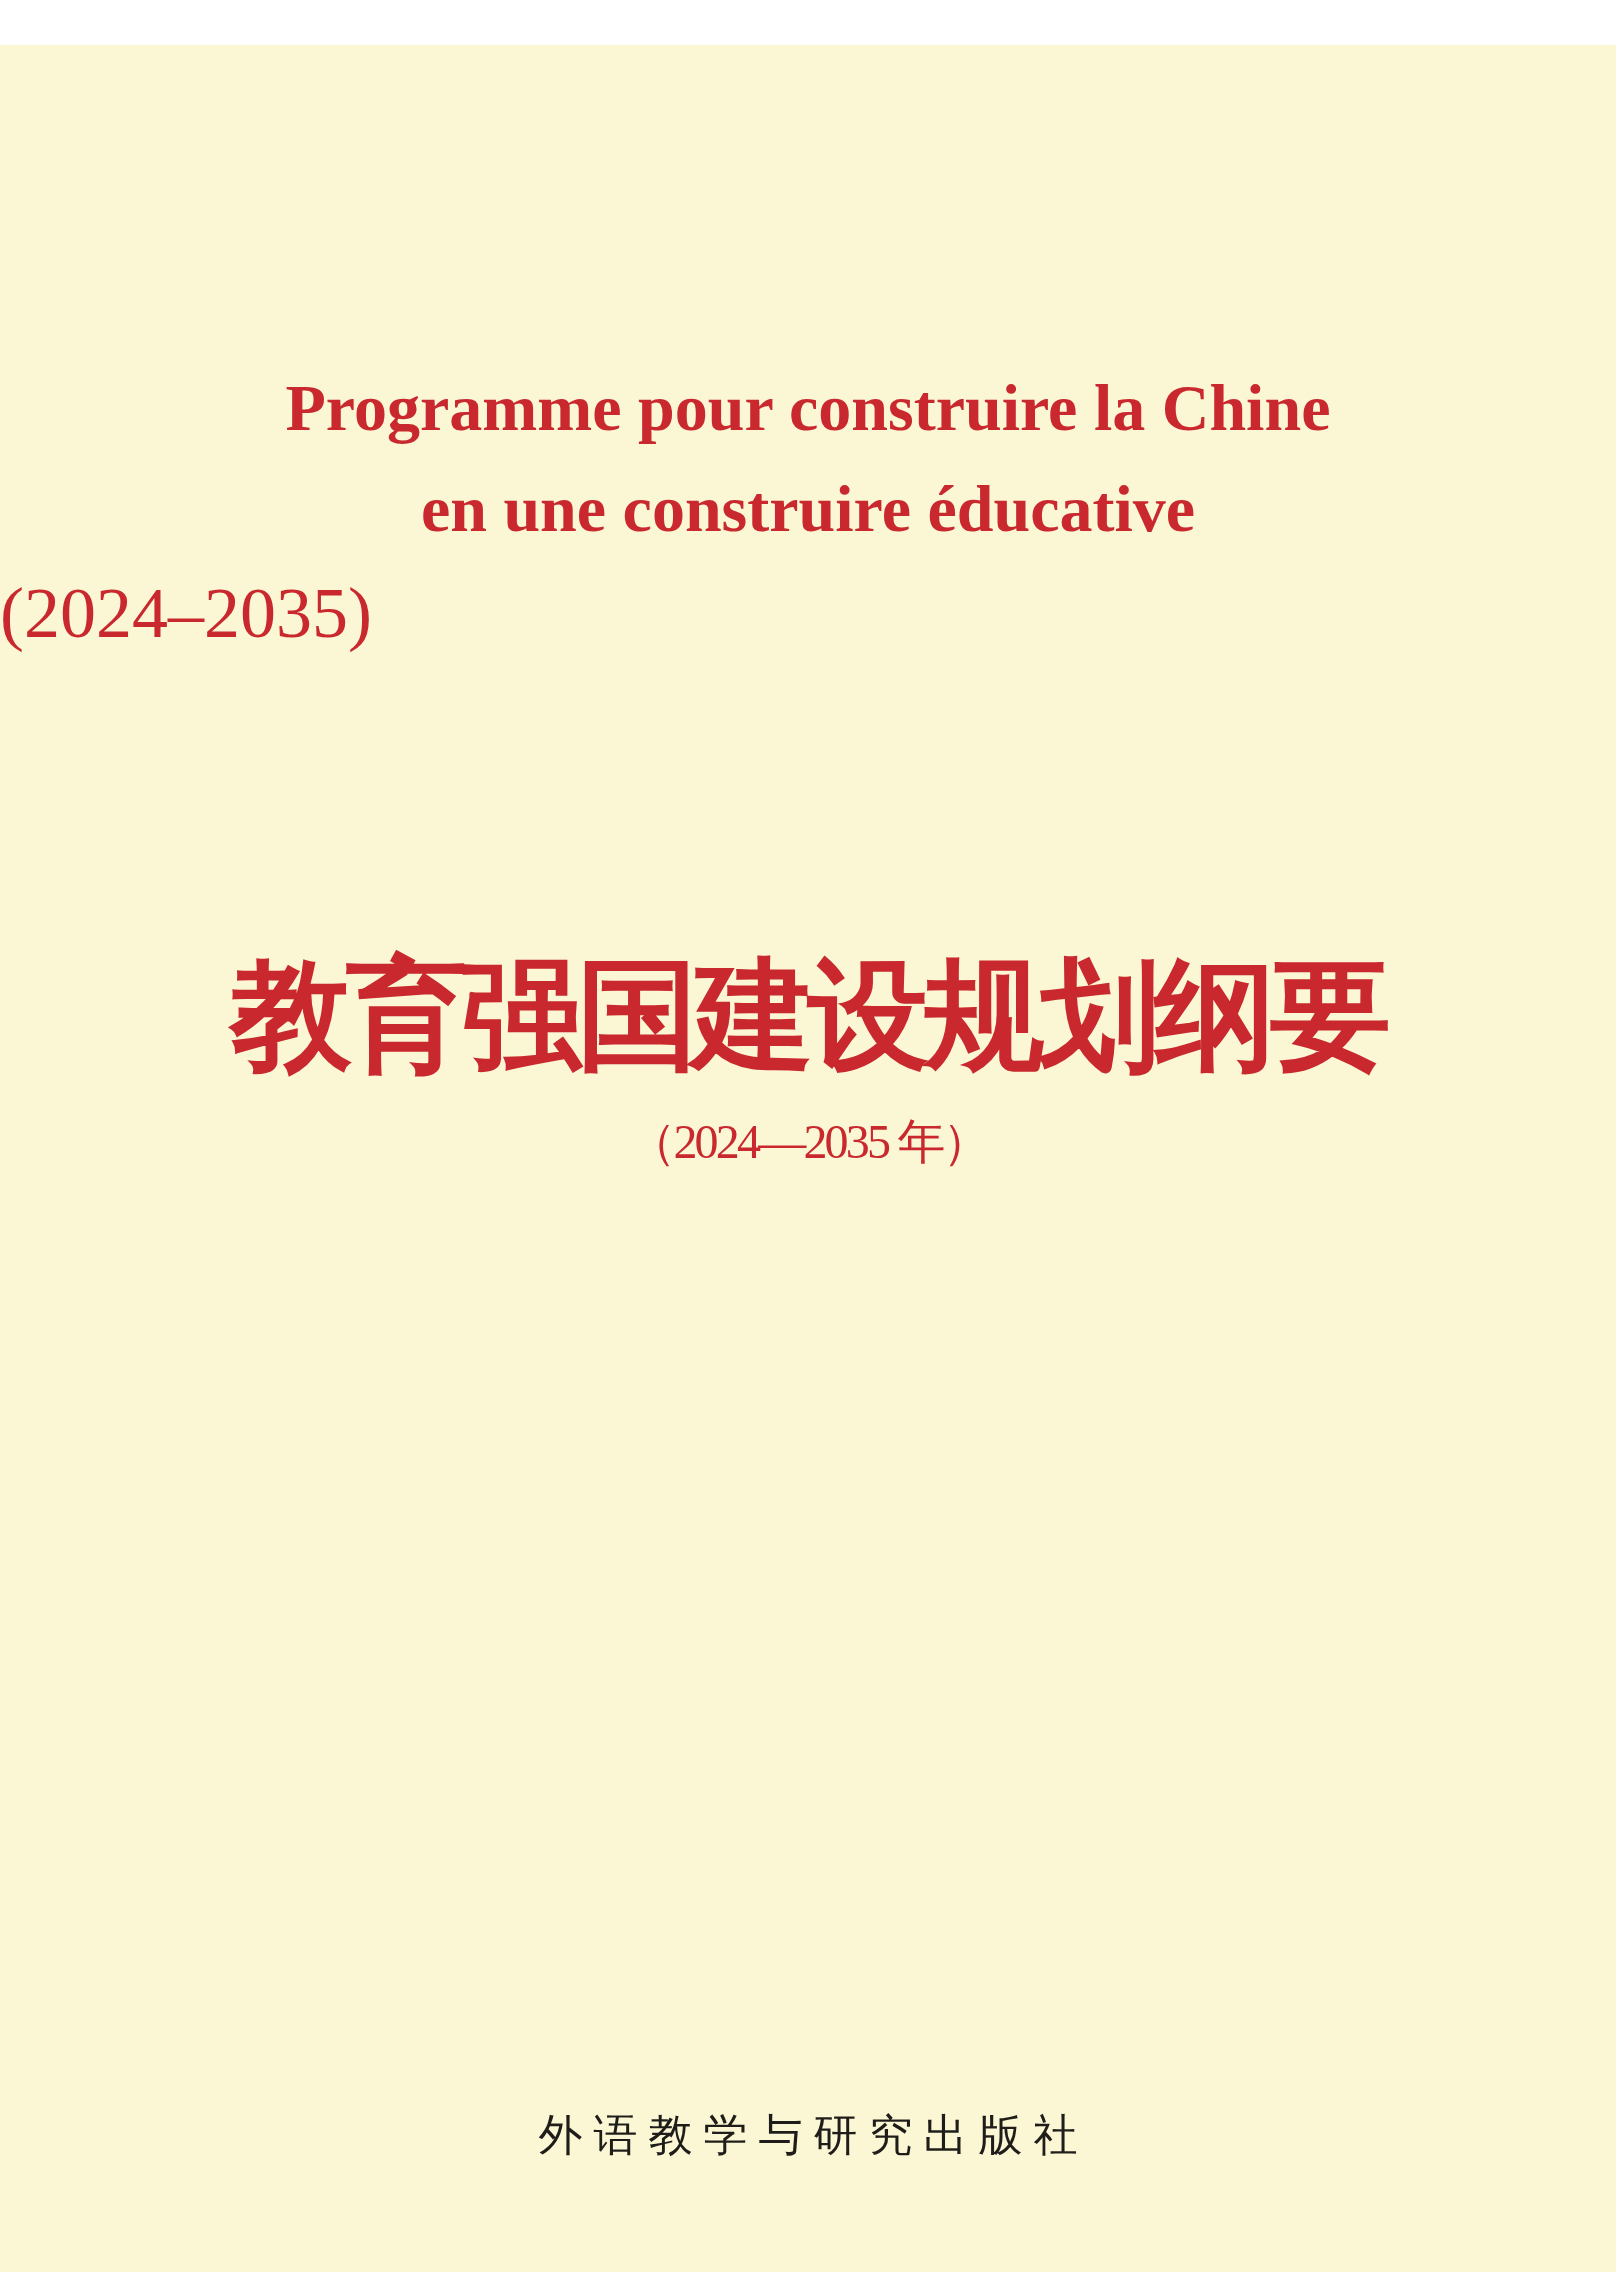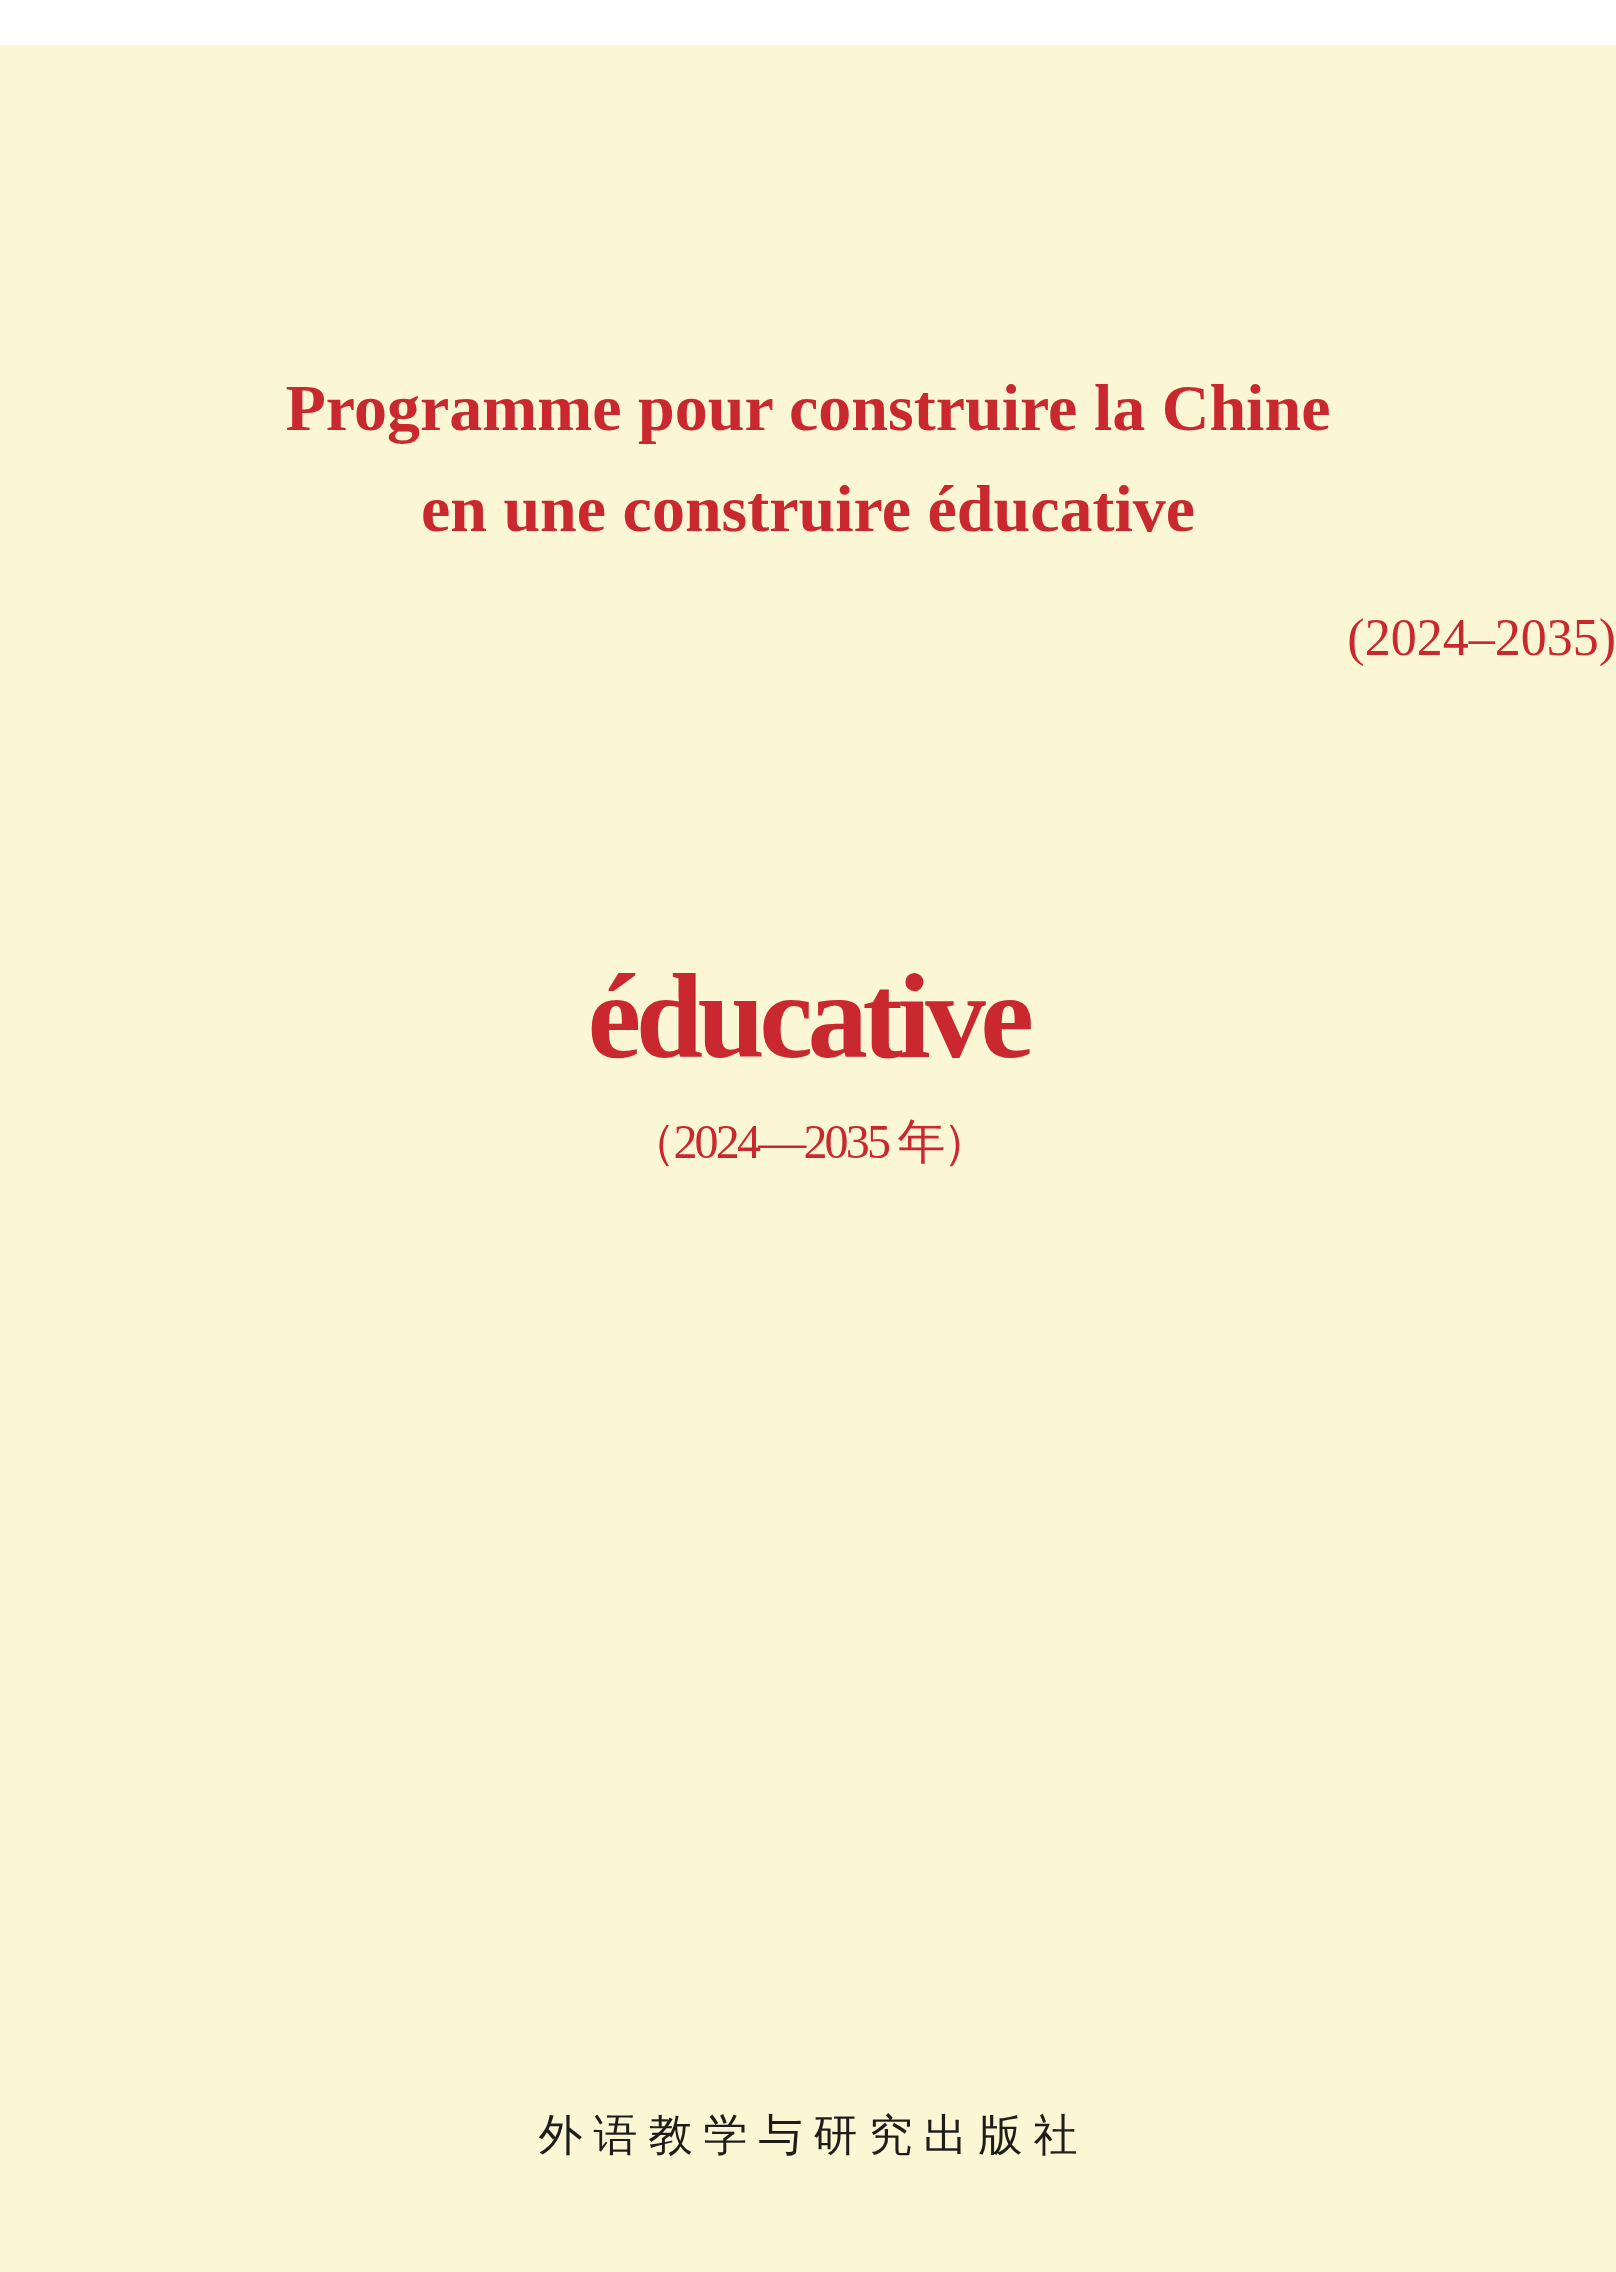--- a/index.html
+++ b/index.html
@@ -29,25 +29,25 @@
     color: var(--red);
     font-weight: 700;
     font-size: 66px;
     line-height: 101px;
     letter-spacing: 0px;
   }
   .fr-years {
     position: absolute;
     left: 0;
     right: 0;
-    top: 551px;
-    text-align: right;
+    top: 527px;
+    text-align: left;
     color: var(--red);
     font-weight: 400;
-    font-size: 52px;
+    font-size: 72px;
     line-height: 83px;
   }
   .cn-title {
     position: absolute;
     left: 0;
     right: 0;
     top: 902px;
     text-align: center;
     color: var(--red);
     font-weight: 700;
@@ -89,20 +89,20 @@
 
 <div class="cover">
 
   <div class="fr-title">
     <div>Programme pour construire la Chine</div>
     <div>en une construire éducative</div>
   </div>
 
   <div class="fr-years">(2024–2035)</div>
 
-  <div class="cn-title">éducative</div>
+  <div class="cn-title">教育强国建设规划纲要</div>
 
   <div class="cn-years">（2024—2035 年）</div>
 
   <div class="publisher">外语教学与研究出版社</div>
 
 </div>
 
 
 </body></html>

